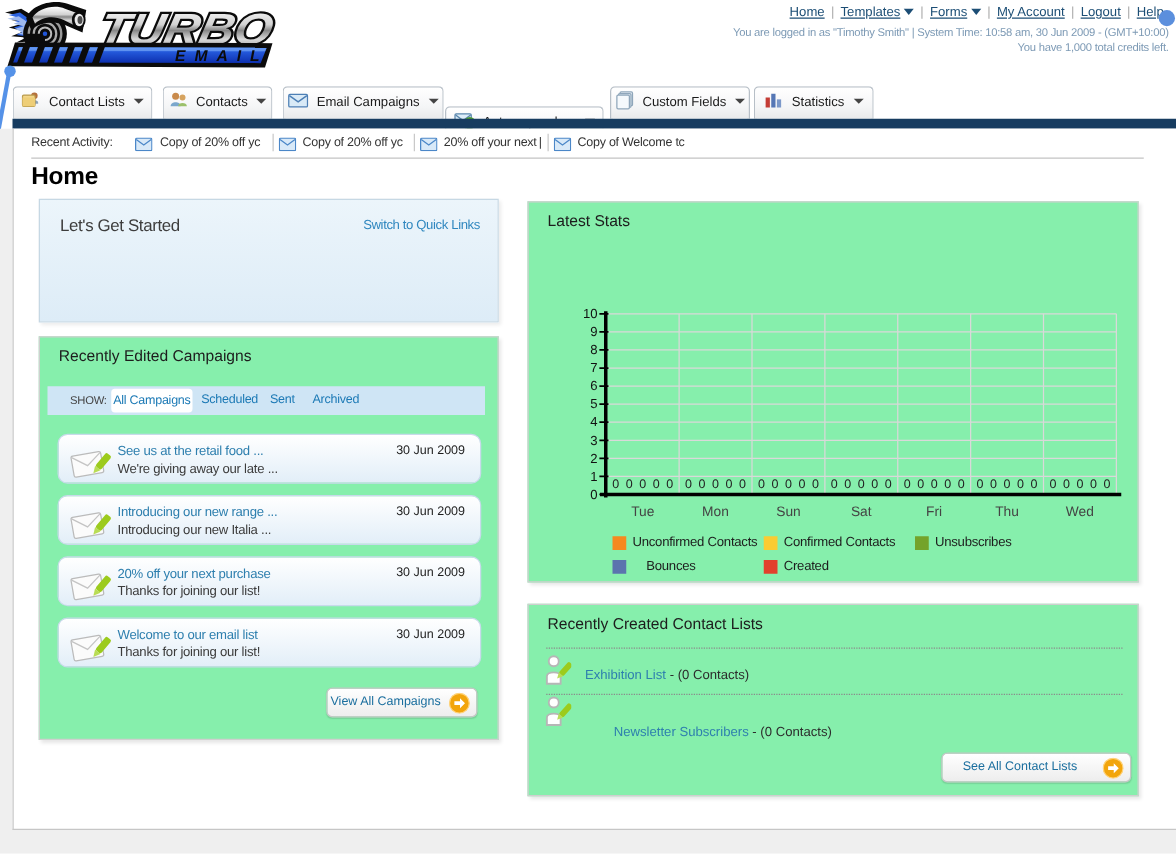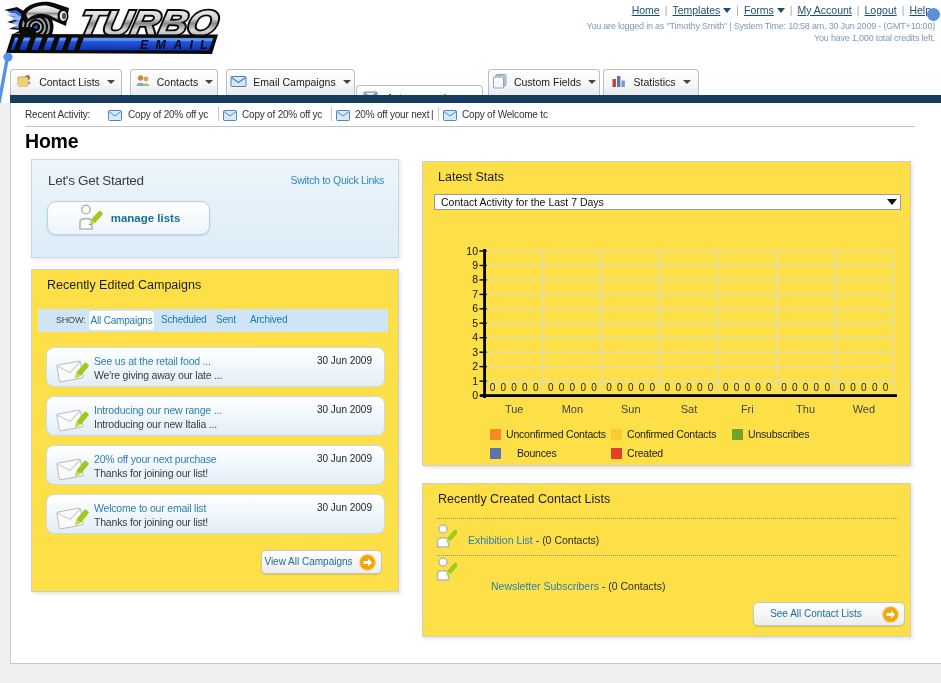--- a/index.html
+++ b/index.html
@@ -25,21 +25,21 @@
 #wrap { position:relative; width:941px; height:580px; background:#efefef; }
 #page { position:absolute; left:10px; top:0; width:931px; height:561px; background:#fff;
   border-left:1px solid #c9c9c9; border-bottom:1px solid #c6c6c6; }
 #recent { position:absolute; left:0; top:0; width:890px; height:24px; border-bottom:1px solid #c3c3c3; margin-left:14px; font-size:10px; letter-spacing:-0.2px; color:#333; }
 #recent span.lbl { position:absolute; left:0; top:6px; color:#333; }
 .renv { position:absolute; top:7px; }
 .rtxt { position:absolute; top:6px; color:#333; }
 .rsep { position:absolute; top:4px; height:14px; border-left:1px solid #c9c9c9; }
 #home { position:absolute; left:14px; top:27px; font-size:19.5px; letter-spacing:-0.2px; font-weight:bold; color:#000; }
 
-.panel { position:absolute; background:#fde047; border:1px solid #cfcfcf; box-shadow:2px 2px 3px rgba(0,0,0,0.10); }
+.panel { position:absolute; background:#86efac; border:1px solid #cfcfcf; box-shadow:2px 2px 3px rgba(0,0,0,0.10); }
 #lets { position:absolute; left:20px; top:56px; width:368px; height:99px; background:linear-gradient(#ecf5fb,#ddecf7); border:1px solid #c6d8e4; box-shadow:2px 2px 3px rgba(0,0,0,0.08);padding-left:48px; }
 #lets h2 { position:absolute; left:16px; top:13px; font-size:13.5px; letter-spacing:-0.3px; font-weight:normal; color:#3d3d3d; }
 #lets .qlink { position:absolute; right:14px; top:14px; font-size:10.5px; letter-spacing:-0.3px; color:#2f87bf; }
 .lbtn { position:absolute; top:41px; height:34px; background:linear-gradient(#ffffff,#eef5fa); border:1px solid #b9d2e0; border-radius:9px; color:#1a6e9e; font-weight:bold; font-size:11.5px; line-height:32px; text-align:center; box-shadow:0 1px 2px rgba(120,160,190,.35); }
 #campaigns { left:20px; top:166px; width:368px; height:323px; }
 #campaigns h2, #stats h2, #lists h2 { position:absolute; left:15px; top:8px; font-size:12.5px; font-weight:normal; color:#1d1d1d; letter-spacing:0; }
 #showbar { position:absolute; left:6px; top:39px; width:350px; height:23px; background:#cfe5f5; font-size:10px; letter-spacing:-0.2px; color:#1b79b5; }
 #showbar .sh { position:absolute; left:18px; top:6px; font-size:9px; color:#444; }
 #showbar .pill { position:absolute; left:51px; top:2px; width:65px; text-align:center; height:19px; line-height:19px; padding:0; background:#fff; border-radius:3px; color:#1b79b5; }
 #showbar .lk { position:absolute; top:5px; }
@@ -177,29 +177,20 @@
       <svg class="renv" style="left:418px" width="14" height="11" viewBox="0 0 14 11">
           <rect x="0.5" y="0.5" width="13" height="10" rx="1" fill="#d8e9f8" stroke="#4b87c8"></rect>
           <path d="M1,1.5 L7,6 13,1.5" fill="none" stroke="#4b87c8"></path>
         </svg>
       <span class="rtxt" style="left:437px">Copy of Welcome tc</span>
     </div>
     <div id="home">Home</div>
     <div id="lets">
       <h2>Let's Get Started</h2>
       <div class="qlink">Switch to Quick Links</div>
-      <div class="lbtn" style="left:15px;width:163px;"><svg width="26" height="28" viewBox="0 0 26 28" style="vertical-align:-9px;margin-right:8px;">
-            <circle cx="9" cy="6.5" r="4.2" fill="#fff" stroke="#b6b6b6" stroke-width="1.6"></circle>
-            <path d="M3,26 L3,19 C3,14.5 15,14.5 15,19 L15,26 Z" fill="#fff" stroke="#b6b6b6" stroke-width="1.6"></path>
-            <g transform="rotate(42 17 17)">
-              <rect x="14.6" y="6" width="5.2" height="13" rx="1.4" fill="#9ccb1d"></rect>
-              <path d="M14.6,19 L19.8,19 17.2,24 Z" fill="#b9dd55"></path>
-              <path d="M16.4,22.5 L17.2,24 18,22.5 Z" fill="#444"></path>
-            </g>
-          </svg>manage lists</div>
     </div>
     <div id="campaigns" class="panel">
       <h2>Recently Edited Campaigns</h2>
       <div id="showbar">
           <span class="sh">SHOW:</span>
           <span class="pill">All Campaigns</span>
           <span class="lk" style="left:123px;">Scheduled</span>
           <span class="lk" style="left:178px;">Sent</span>
           <span class="lk" style="left:212px;">Archived</span>
         </div>
@@ -267,21 +258,20 @@
         <span class="txt">View All Campaigns</span>
           <svg width="17" height="17" viewBox="0 0 17 17">
             <circle cx="8.5" cy="8.5" r="8" fill="#f2a50c"></circle>
             <circle cx="8.5" cy="8.5" r="7.9" fill="none" stroke="#ffd37a" stroke-width="1"></circle>
             <path d="M4.5,7 L9,7 9,4.5 13,8.5 9,12.5 9,10 4.5,10 Z" fill="#fff"></path>
           </svg>
       </div>
     </div>
     <div id="stats" class="panel">
       <h2>Latest Stats</h2>
-      <div id="seldd">Contact Activity for the Last 7 Days<span class="arr"></span></div>
       <svg style="position:absolute;left:0;top:79px;" width="489" height="185" viewBox="0 0 489 185">
           <line x1="62" y1="154.5" x2="470" y2="154.5" stroke="#d9d9d9" stroke-width="1"></line>
           <line x1="62" y1="140.1" x2="470" y2="140.1" stroke="#d9d9d9" stroke-width="1"></line>
           <line x1="62" y1="125.6" x2="470" y2="125.6" stroke="#d9d9d9" stroke-width="1"></line>
           <line x1="62" y1="111.2" x2="470" y2="111.2" stroke="#d9d9d9" stroke-width="1"></line>
           <line x1="62" y1="96.7" x2="470" y2="96.7" stroke="#d9d9d9" stroke-width="1"></line>
           <line x1="62" y1="82.2" x2="470" y2="82.2" stroke="#d9d9d9" stroke-width="1"></line>
           <line x1="62" y1="67.8" x2="470" y2="67.8" stroke="#d9d9d9" stroke-width="1"></line>
           <line x1="62" y1="53.4" x2="470" y2="53.4" stroke="#d9d9d9" stroke-width="1"></line>
           <line x1="62" y1="38.9" x2="470" y2="38.9" stroke="#d9d9d9" stroke-width="1"></line>

